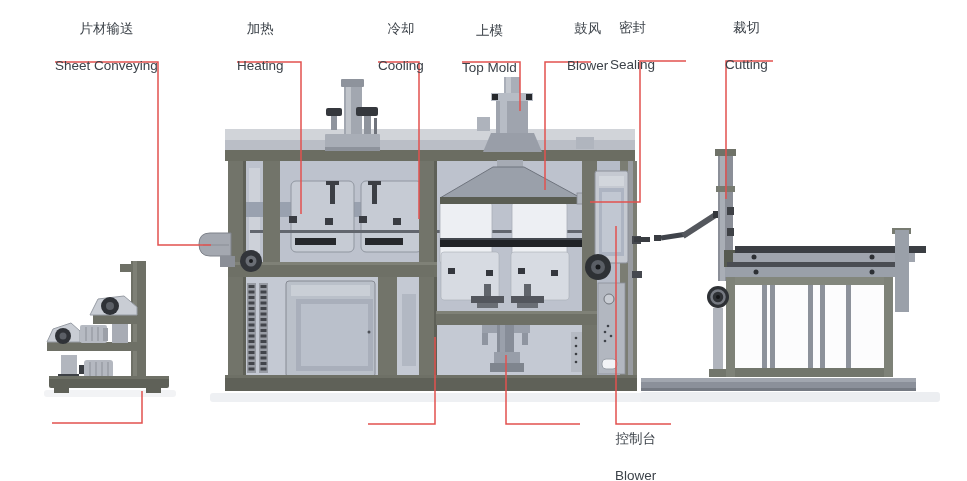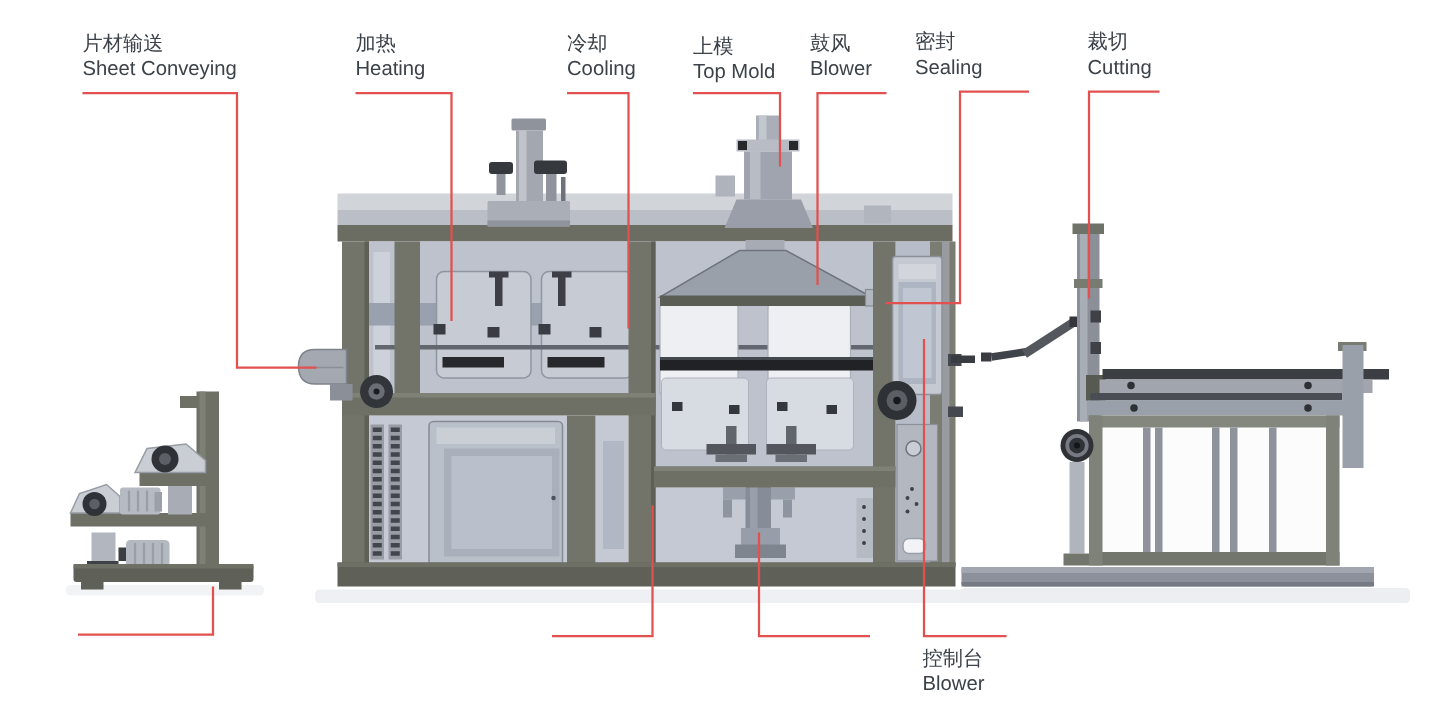--- a/index.html
+++ b/index.html
@@ -4,23 +4,24 @@
 <style>
   html,body{margin:0;padding:0;background:#ffffff;}
   .stage{
     position:relative;width:967px;height:481px;background:#ffffff;overflow:hidden;
     font-family:"Liberation Sans","DejaVu Sans",sans-serif;
   }
   .machine-svg{position:absolute;left:0;top:0;}
   .lbl{
     position:absolute;color:#3c4249;font-size:13.5px;line-height:16.5px;
     white-space:nowrap;
+    text-align:center;
   }
   .lbl .zh{display:block;}
-  .lbl .en{display:block;}
+  .lbl .en{display:block;margin-top:20px;}
 </style>
 </head>
 <body>
 
 <div class="stage">
 
   <svg class="machine-svg" width="967" height="481" viewBox="0 0 967 481">
 
     <g>
       <rect x="210" y="393" width="440" height="9" rx="3" fill="#eef0f3"></rect>
@@ -304,21 +305,21 @@
     <span class="en">Heating</span>
   </div>
   <div class="lbl" style="left:378px;top:21px">
     <span class="zh">冷却</span>
     <span class="en">Cooling</span>
   </div>
   <div class="lbl" style="left:462px;top:23px">
     <span class="zh">上模</span>
     <span class="en">Top Mold</span>
   </div>
-  <div class="lbl" style="left:540px;top:21px">
+  <div class="lbl" style="left:567px;top:21px">
     <span class="zh">鼓风</span>
     <span class="en">Blower</span>
   </div>
   <div class="lbl" style="left:610px;top:20px">
     <span class="zh">密封</span>
     <span class="en">Sealing</span>
   </div>
   <div class="lbl" style="left:725px;top:20px">
     <span class="zh">裁切</span>
     <span class="en">Cutting</span>

